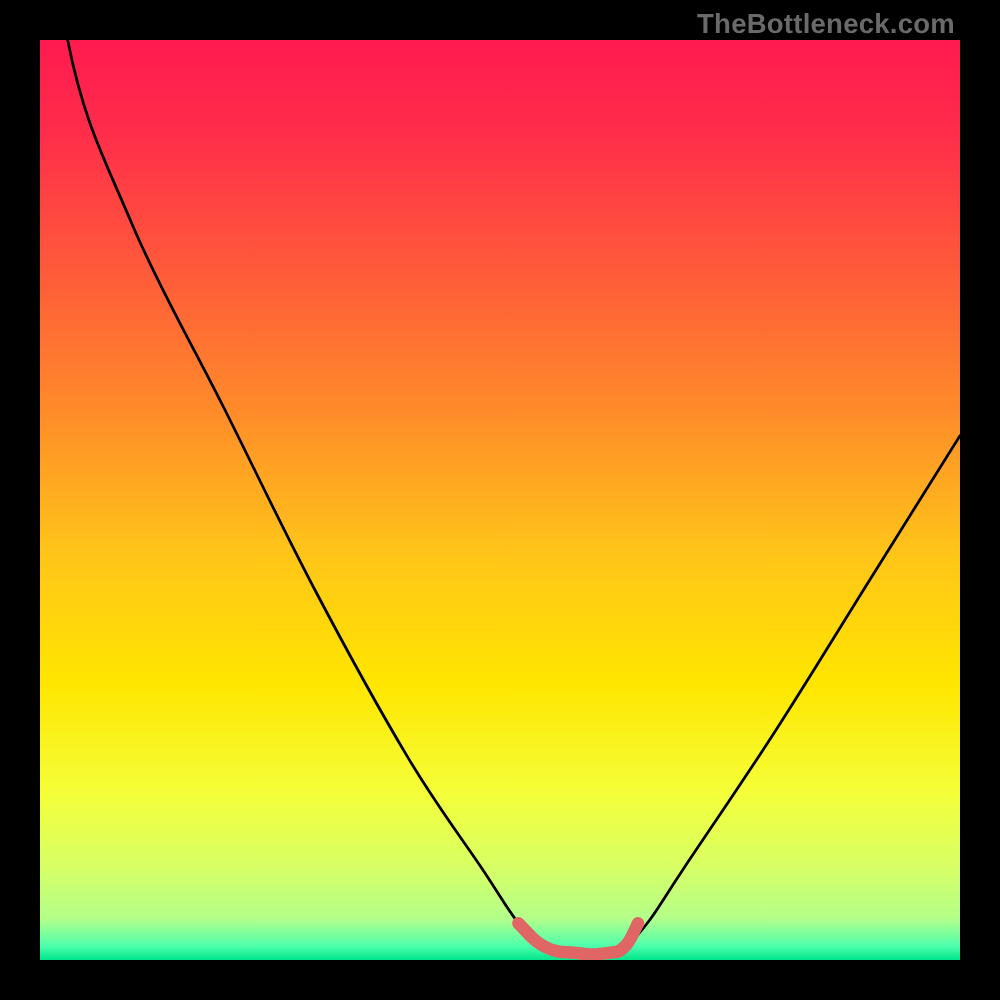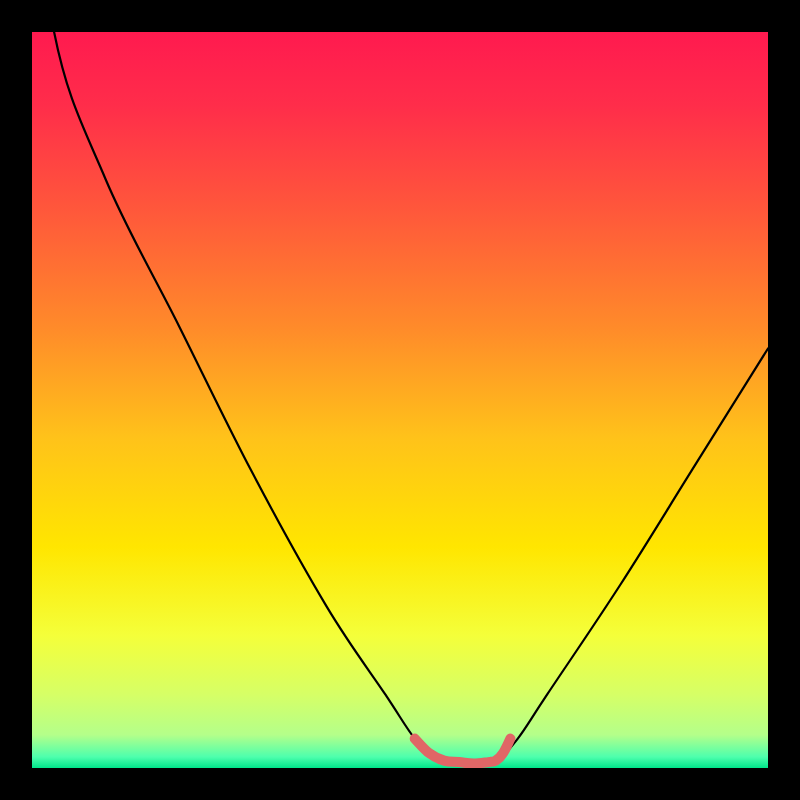--- a/index.html
+++ b/index.html
@@ -63,13 +63,14 @@
             <stop offset="100%" stop-color="#00e58a"></stop>
           </linearGradient>
       </defs>
       <rect x="0" y="0" width="736" height="736" fill="url(#bg)"></rect>
     </svg>
     <svg class="curve" viewBox="0 0 736 736" preserveAspectRatio="none">
       <path id="curvePath" fill="none" stroke="#000000" stroke-width="2.2" stroke-linejoin="round" stroke-linecap="round" d="M 0.0 -220.8 C 4.0 -181.1, 8.8 -66.2, 22.1 0.0 C 35.3 66.2, 51.1 94.2, 73.6 147.2 C 96.1 200.2, 120.7 241.4, 147.2 294.4 C 173.7 347.4, 194.3 391.3, 220.8 441.6 C 247.3 491.9, 270.6 534.3, 294.4 574.1 C 318.2 613.8, 337.4 638.6, 353.3 662.4 C 369.2 686.2, 373.4 694.6, 382.7 706.6 C 392.0 718.5, 394.2 724.0, 404.8 728.6 C 415.4 733.3, 431.0 732.3, 441.6 732.3 C 452.2 732.3, 455.7 733.3, 463.7 728.6 C 471.6 724.0, 476.5 718.5, 485.8 706.6 C 495.0 694.6, 496.7 690.2, 515.2 662.4 C 533.7 634.6, 562.3 593.1, 588.8 552.0 C 615.3 510.9, 635.9 476.6, 662.4 434.2 C 688.9 391.8, 722.8 337.7, 736.0 316.5"></path>
       <path id="markerPath" fill="none" stroke="#e06666" stroke-width="10" stroke-linecap="round" stroke-linejoin="round" d="M 382.7 706.6 C 385.4 709.2, 392.1 717.3, 397.4 721.3 C 402.7 725.3, 406.9 727.1, 412.2 728.6 C 417.5 730.2, 421.6 729.6, 426.9 730.1 C 432.2 730.6, 436.3 731.6, 441.6 731.6 C 446.9 731.6, 452.3 730.6, 456.3 730.1 C 460.3 729.6, 461.0 730.2, 463.7 728.6 C 466.3 727.1, 468.4 725.3, 471.0 721.3 C 473.7 717.3, 477.1 709.2, 478.4 706.6"></path>
     </svg>
   </div>
+  <div class="watermark">TheBottleneck.com</div>
 </div>
 
 </body></html>

